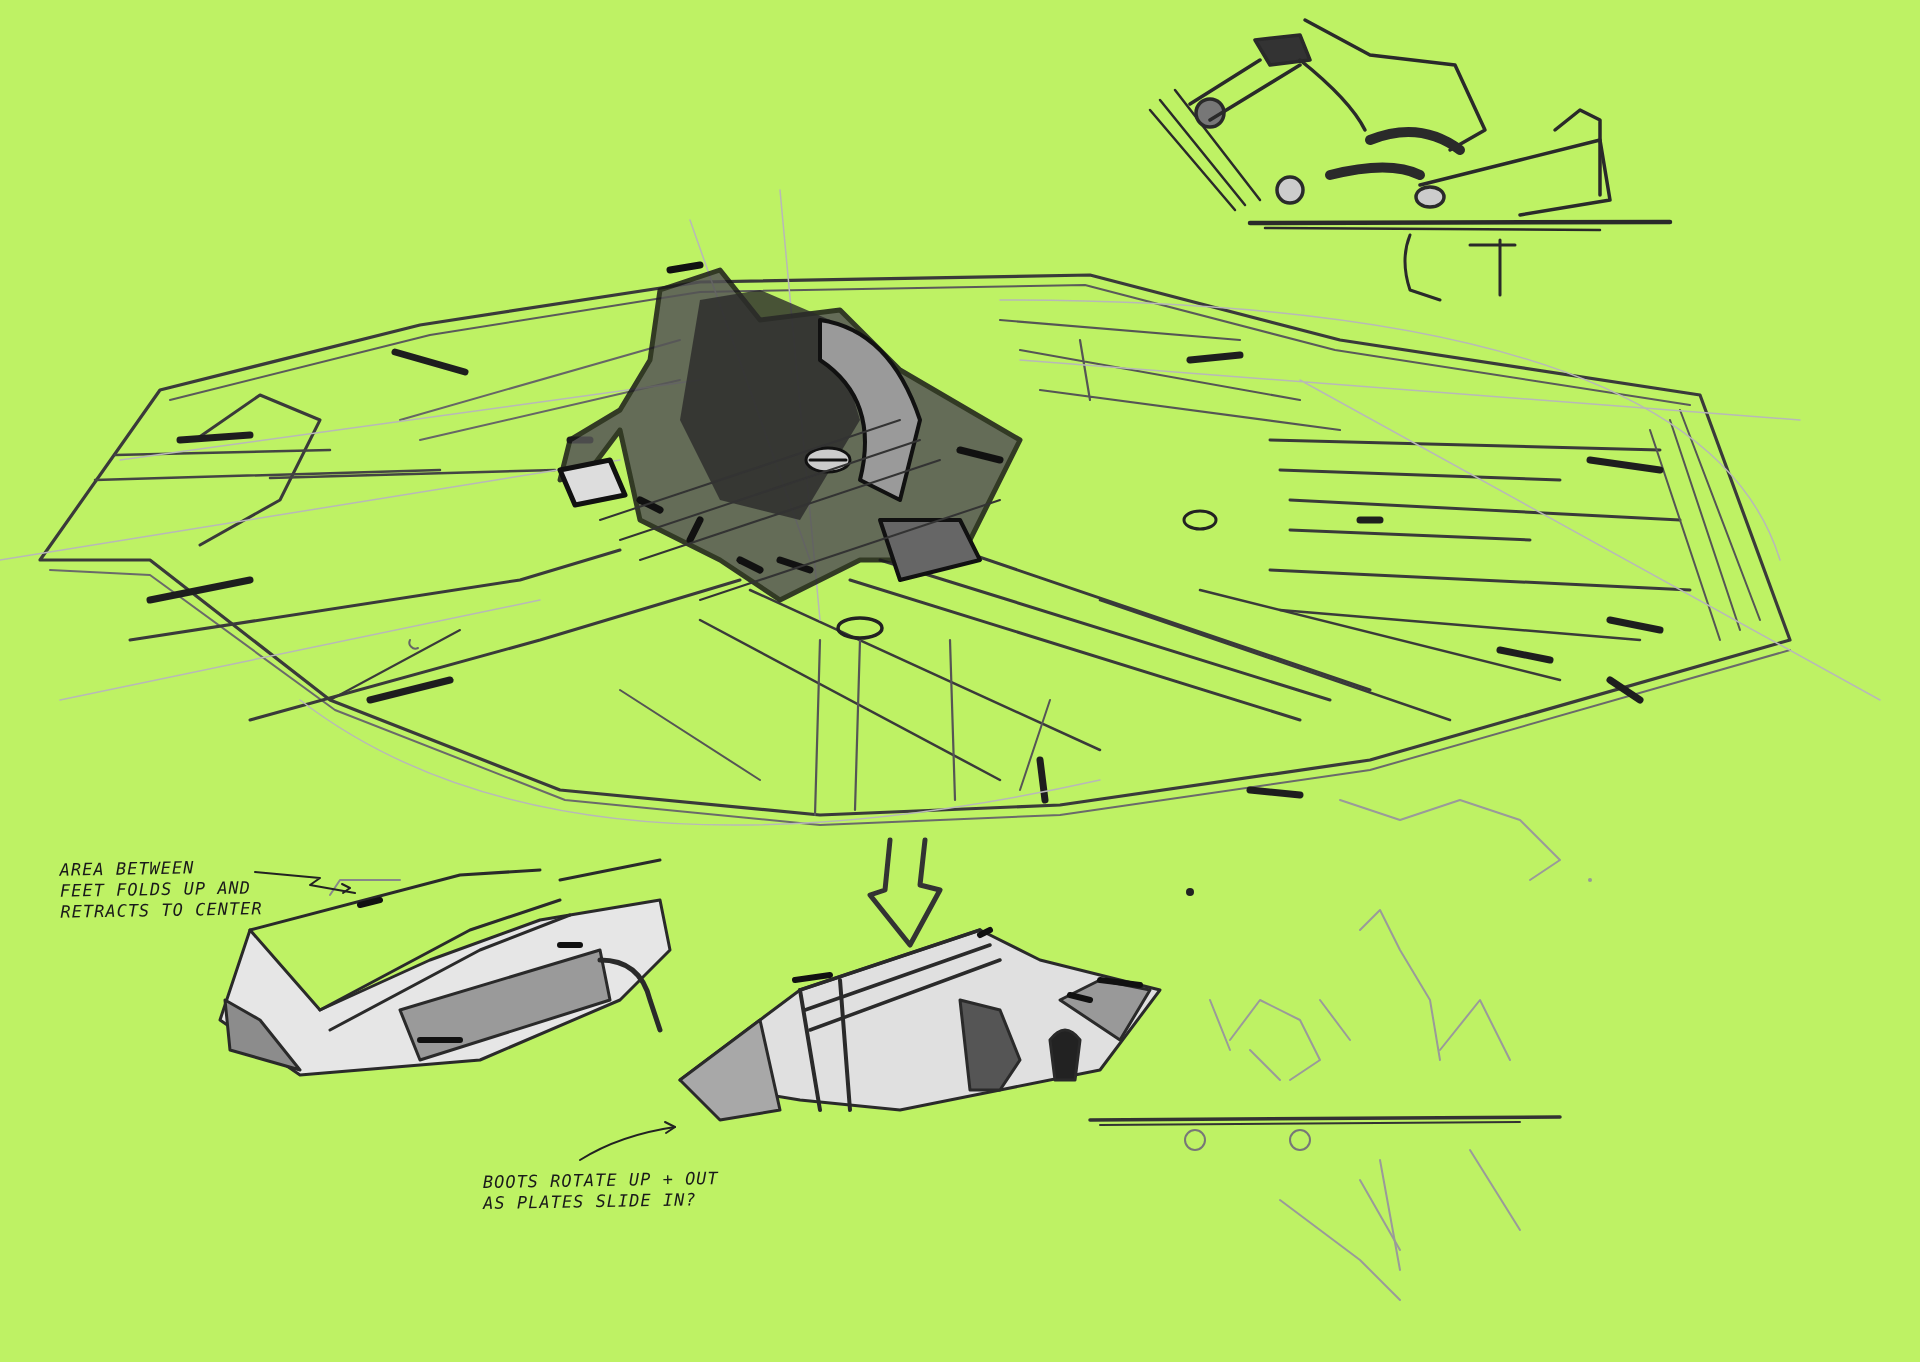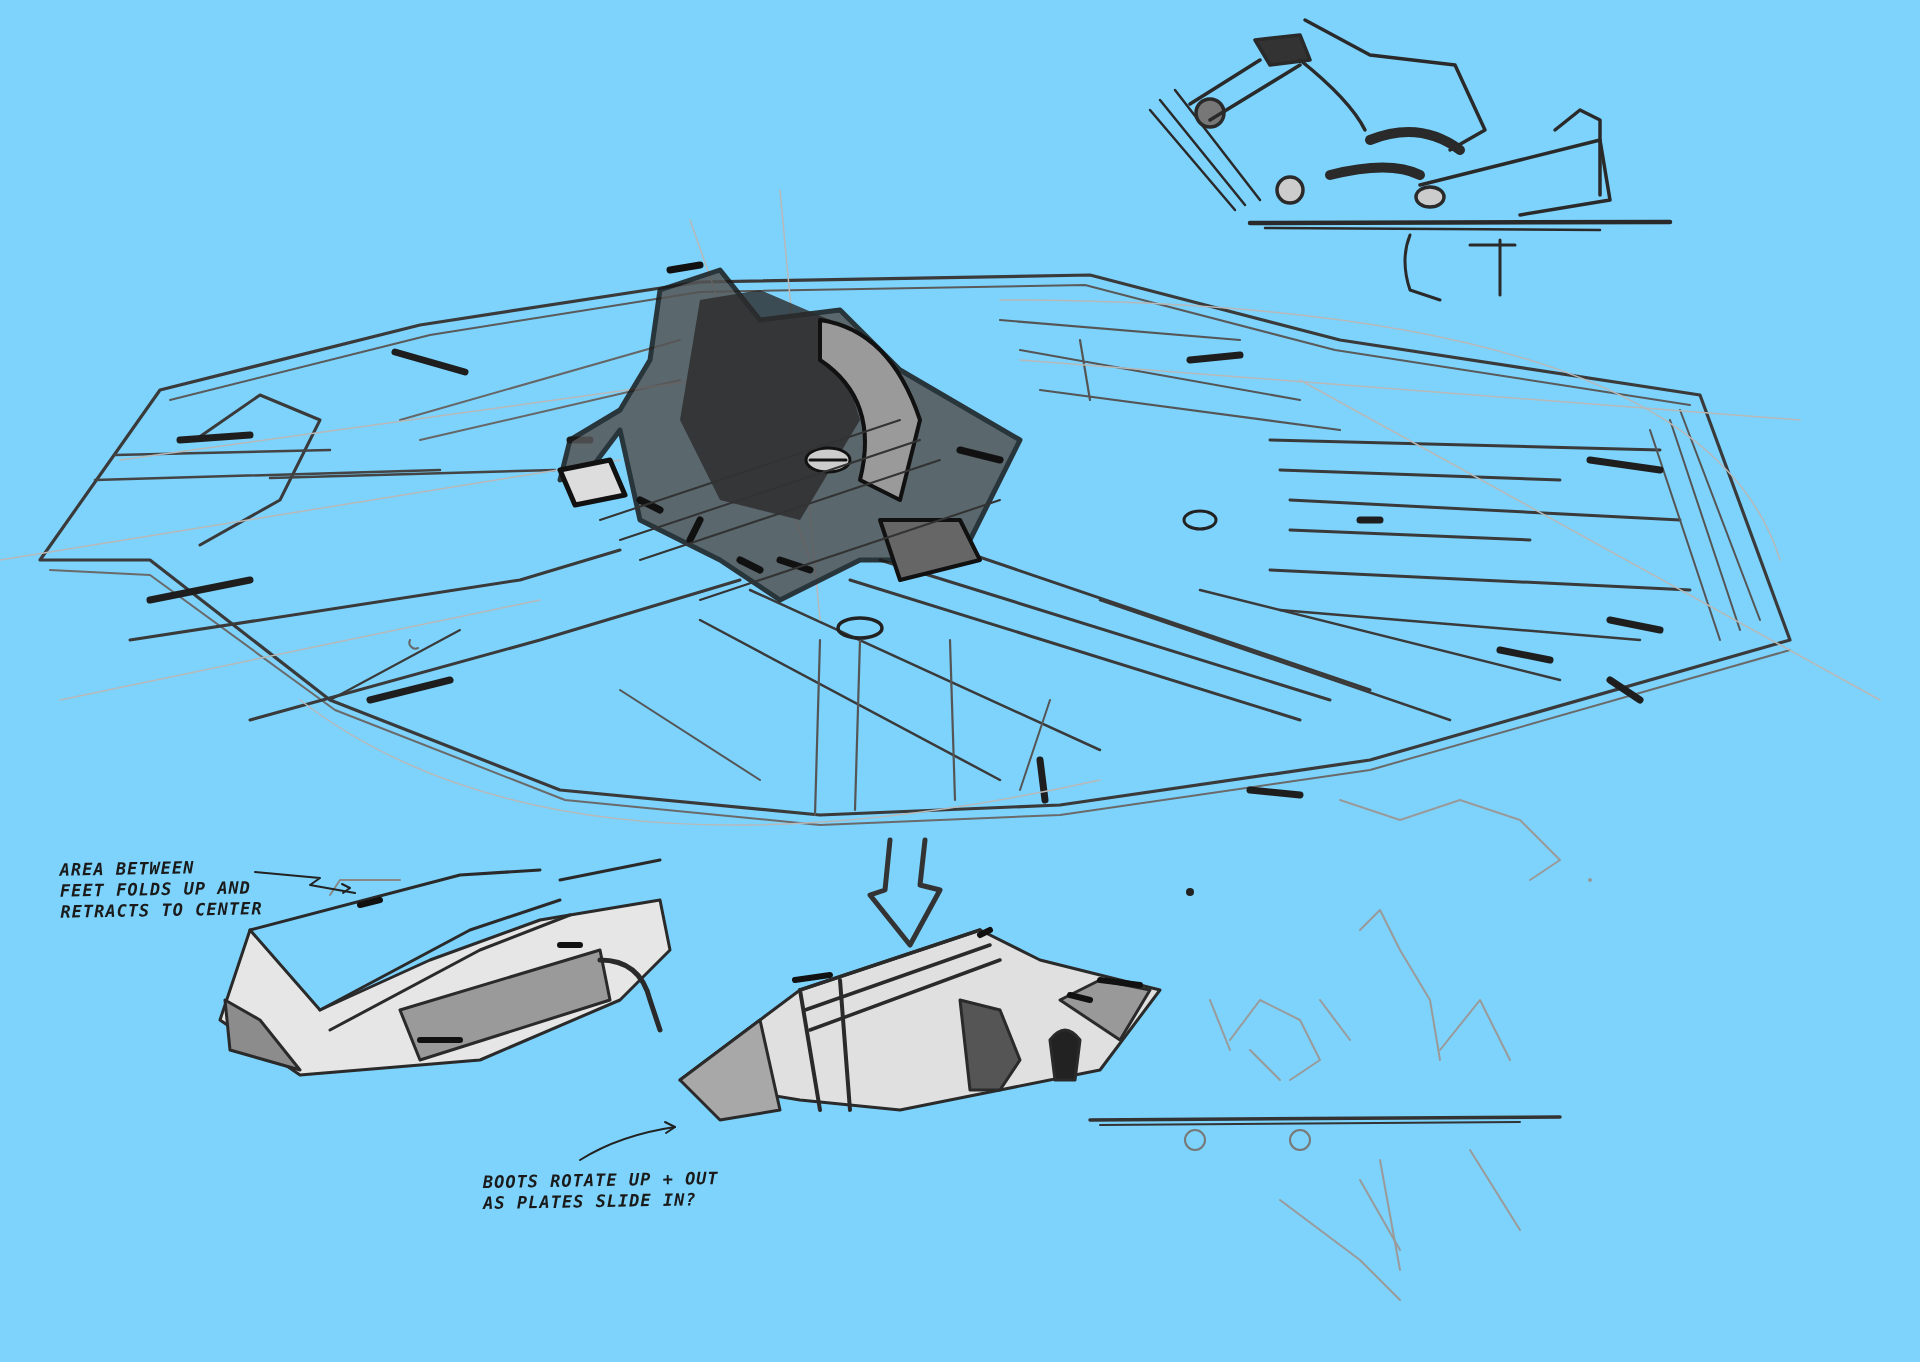--- a/index.html
+++ b/index.html
@@ -1,17 +1,17 @@
 <!DOCTYPE html>
 <html><head>
 <meta charset="utf-8">
 <style>
   html,body{margin:0;padding:0;background:#fff;}
   body{width:1920px;height:1362px;position:relative;overflow:hidden;font-family:"Liberation Sans",sans-serif;}
-  #sheet{position:absolute;left:0;top:0;width:1920px;height:1362px;background:#7dd3fc;font-weight:bold;}
+  #sheet{position:absolute;left:0;top:0;width:1920px;height:1362px;background:#bef264;}
   svg{position:absolute;left:0;top:0;}
   .note{position:absolute;font-family:"DejaVu Sans Mono",monospace;font-size:17px;line-height:21px;color:#1a1a1a;letter-spacing:1px;text-transform:uppercase;font-style:italic;transform:rotate(-1deg);white-space:pre;}
   #note1{left:60px;top:858px;}
   #note2{left:483px;top:1170px;}
 </style>
 </head>
 <body>
 
 <div id="sheet">
 <svg width="1920" height="1362" viewBox="0 0 1920 1362">

